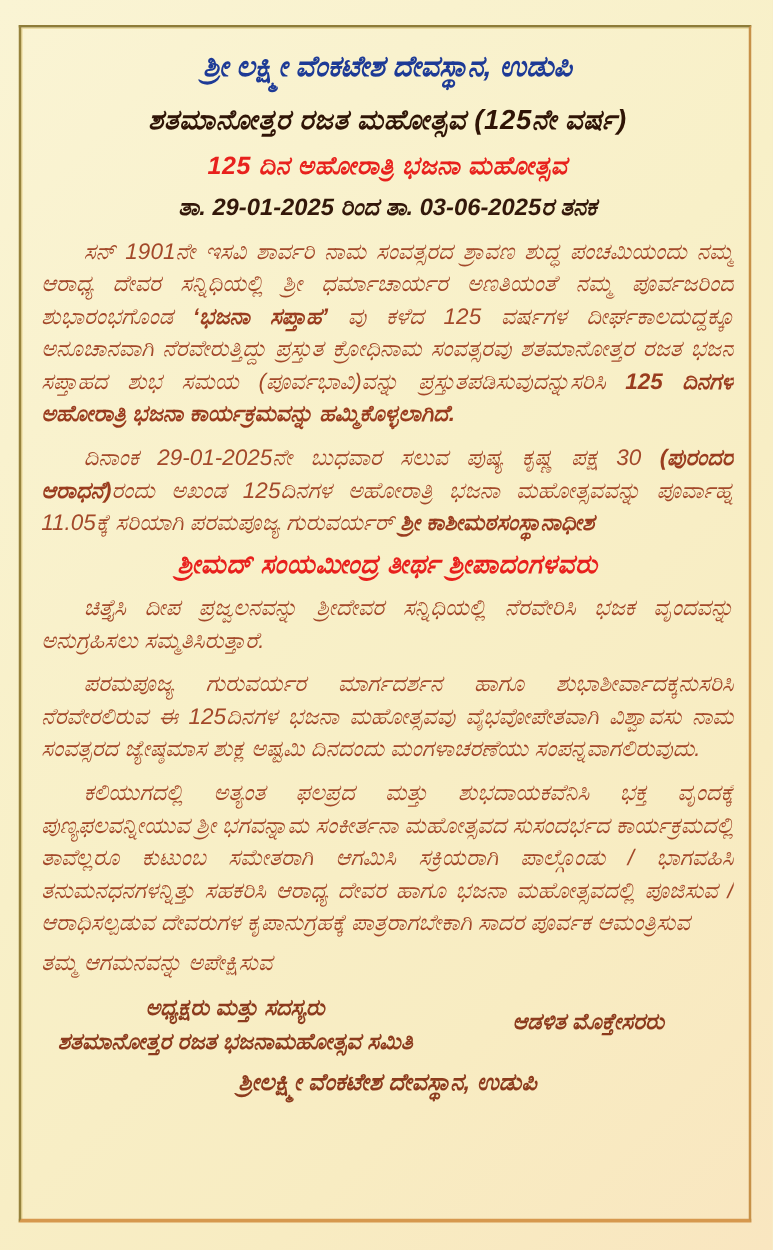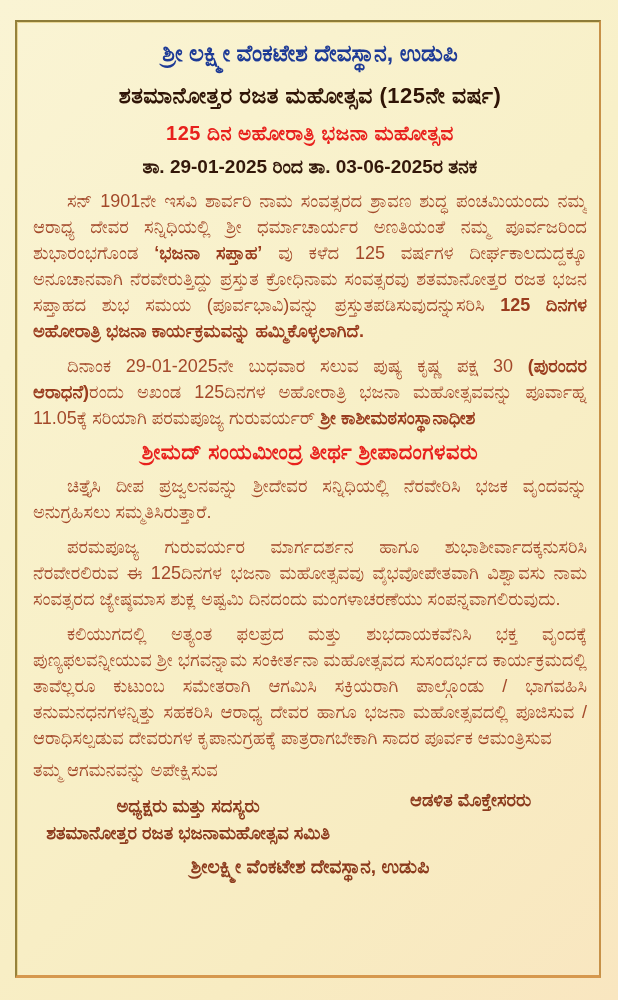--- a/index.html
+++ b/index.html
@@ -4,20 +4,21 @@
 <style>
   html,body { margin:0; padding:0; }
   body {
     width:618px; height:1000px;
     font-family:"Liberation Sans", sans-serif;
     background:#f6eec6;
   }
   .page {
     position:relative; width:618px; height:1000px; overflow:hidden;
     background:linear-gradient(135deg,#faf4d4 0%,#f8f0c8 45%,#f8ecc2 75%,#f9e6c0 100%);
+    font-style:italic;
   }
   .frame {
     position:absolute; left:15px; top:20px; right:17px; bottom:22px;
     border-top:2px solid #8e7c38;
     border-left:2px solid #96823c;
     border-right:2px solid #c79148;
     border-bottom:3px solid #d6984e;
     box-shadow:inset 1px 1px 0 #e9d694;
     pointer-events:none;
   }
@@ -47,21 +48,21 @@
   }
   .para b { font-weight:bold; color:#9a3d1f; }
   .h-swamiji {
     color:#e8211d; font-size:21px; font-weight:bold; text-align:center;
     margin:3px 0 9px; letter-spacing:0.5px;
   }
   .closing {
     color:#a3492a; font-size:18px; text-align:left; margin:2px 0 6px;
   }
   .footer-cols {
-    display:flex; justify-content:space-between; align-items:flex-start;
+    display:flex; justify-content:space-between; align-items:center;
     color:#8c3b1d; font-weight:bold; margin-top:2px;
   }
   .footer-left { width:56%; text-align:center; font-size:18px; line-height:27px; margin-top:6px; }
   .footer-right { width:42%; text-align:center; font-size:18px; line-height:26px; }
   .footer-temple {
     color:#8c3b1d; font-size:19px; font-weight:bold; text-align:center; margin-top:9px;
   }
 </style>
 </head>
 <body>

